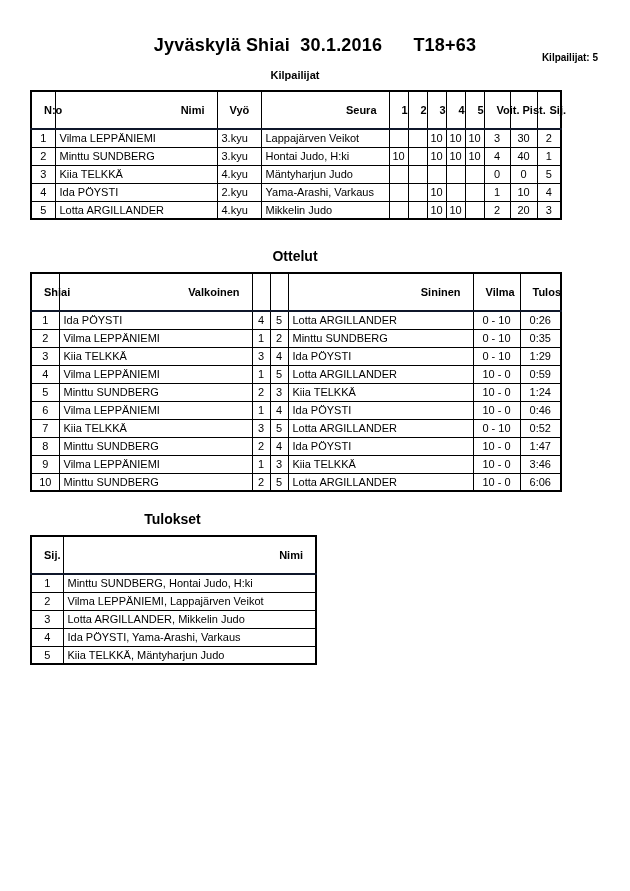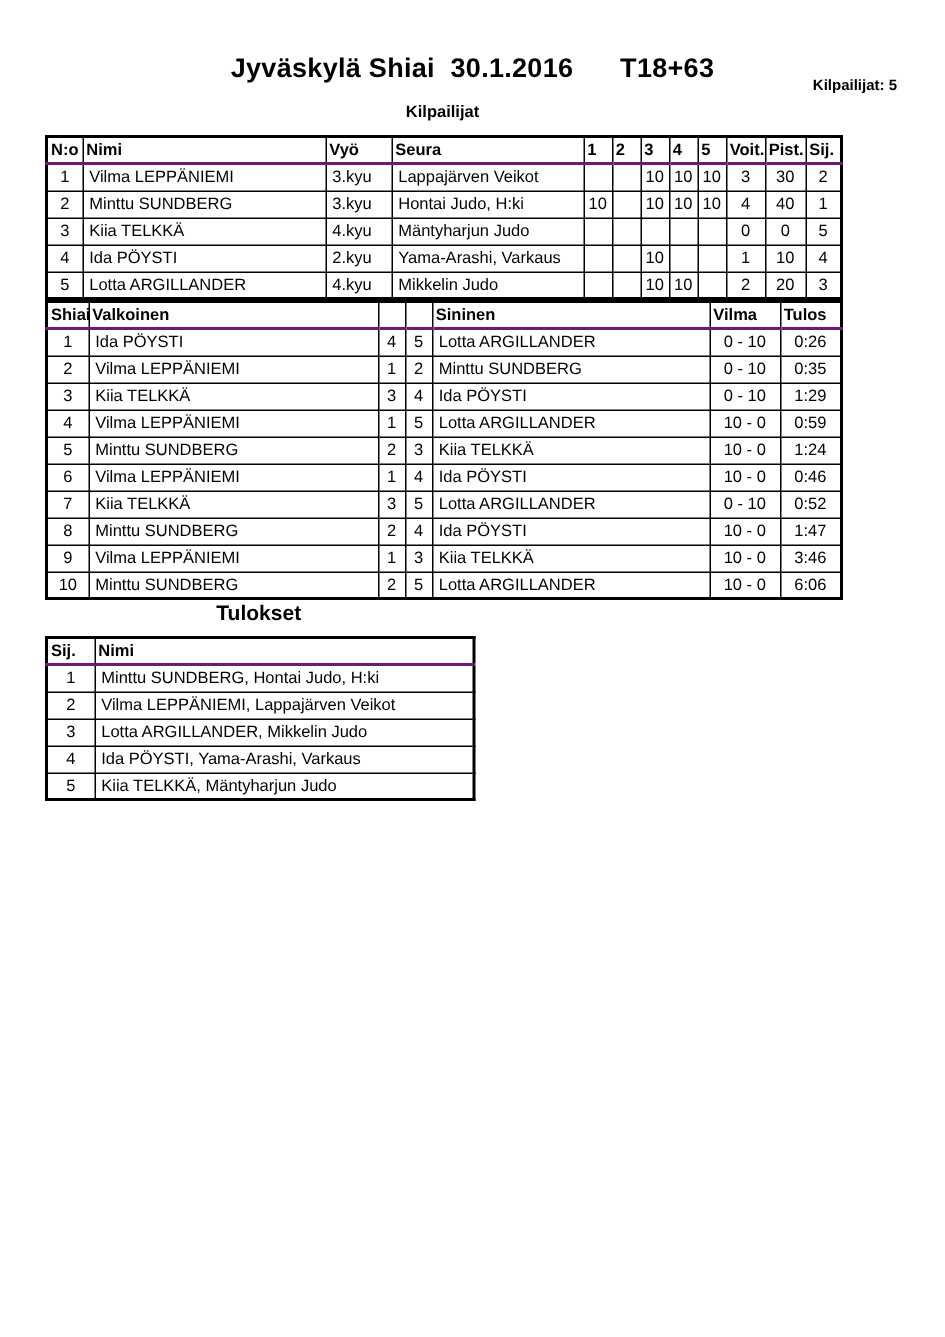--- a/index.html
+++ b/index.html
@@ -16,35 +16,35 @@
     white-space:pre; letter-spacing:0.2px;
   }
   .competitors-count {
     position:absolute; top:52px; right:32px;
     font-size:10px; font-weight:bold;padding-left:44px;
   }
   .content { margin-left:30px; width:530px; }
   .section-heading { margin:0; font-weight:bold; text-align:center; }
   .heading-kilpailijat { font-size:11px; margin-top:13px; margin-bottom:9px; }
   .heading-ottelut    { font-size:14px; margin-top:28px; margin-bottom:8px; }
-  .heading-tulokset   { font-size:14px; margin-bottom:8px; width:285px; }
+  .heading-tulokset   { font-size:14px; margin-top:19px; margin-bottom:8px; width:285px; }
   table { border-collapse:collapse; table-layout:fixed; border:2px solid #000; background:#fff; }
   .kilpailijat-table, .ottelut-table { width:530px; }
   .tulokset-table { width:285px; }
   th, td {
     border:1px solid #000;
     font-size:11px; font-weight:normal;
     padding:1px 4px; height:18px;
     white-space:nowrap; overflow:hidden;
     text-align:left; vertical-align:middle;
   }
   thead th {
-    font-weight:bold; text-align:left;
-    height:15px; padding:2px;
-    border-bottom:2px solid #701a75;
+    font-weight:bold; text-align:right;
+    height:15px; padding:12px;
+    border-bottom:2px solid #0f172a;
     overflow:visible;
   }
   td.c { text-align:center; padding:1px 0; }
 </style>
 </head>
 <body>
 
 <h1 class="page-title">Jyväskylä Shiai  30.1.2016      T18+63</h1>
 <div class="competitors-count">Kilpailijat: 5</div>
 
@@ -150,20 +150,21 @@
         <td class="c">10</td>
         <td class="c">10</td>
         <td class="c"></td>
         <td class="c">2</td>
         <td class="c">20</td>
         <td class="c">3</td>
       </tr>
     </tbody>
   </table>
 
+  <h2 class="section-heading heading-ottelut">Ottelut</h2>
 
   <table class="ottelut-table">
     <colgroup>
       <col style="width:28px">
         <col style="width:193px">
         <col style="width:18px">
         <col style="width:18px">
       <col style="width:185px">
         <col style="width:47px">
         <col style="width:41px">

